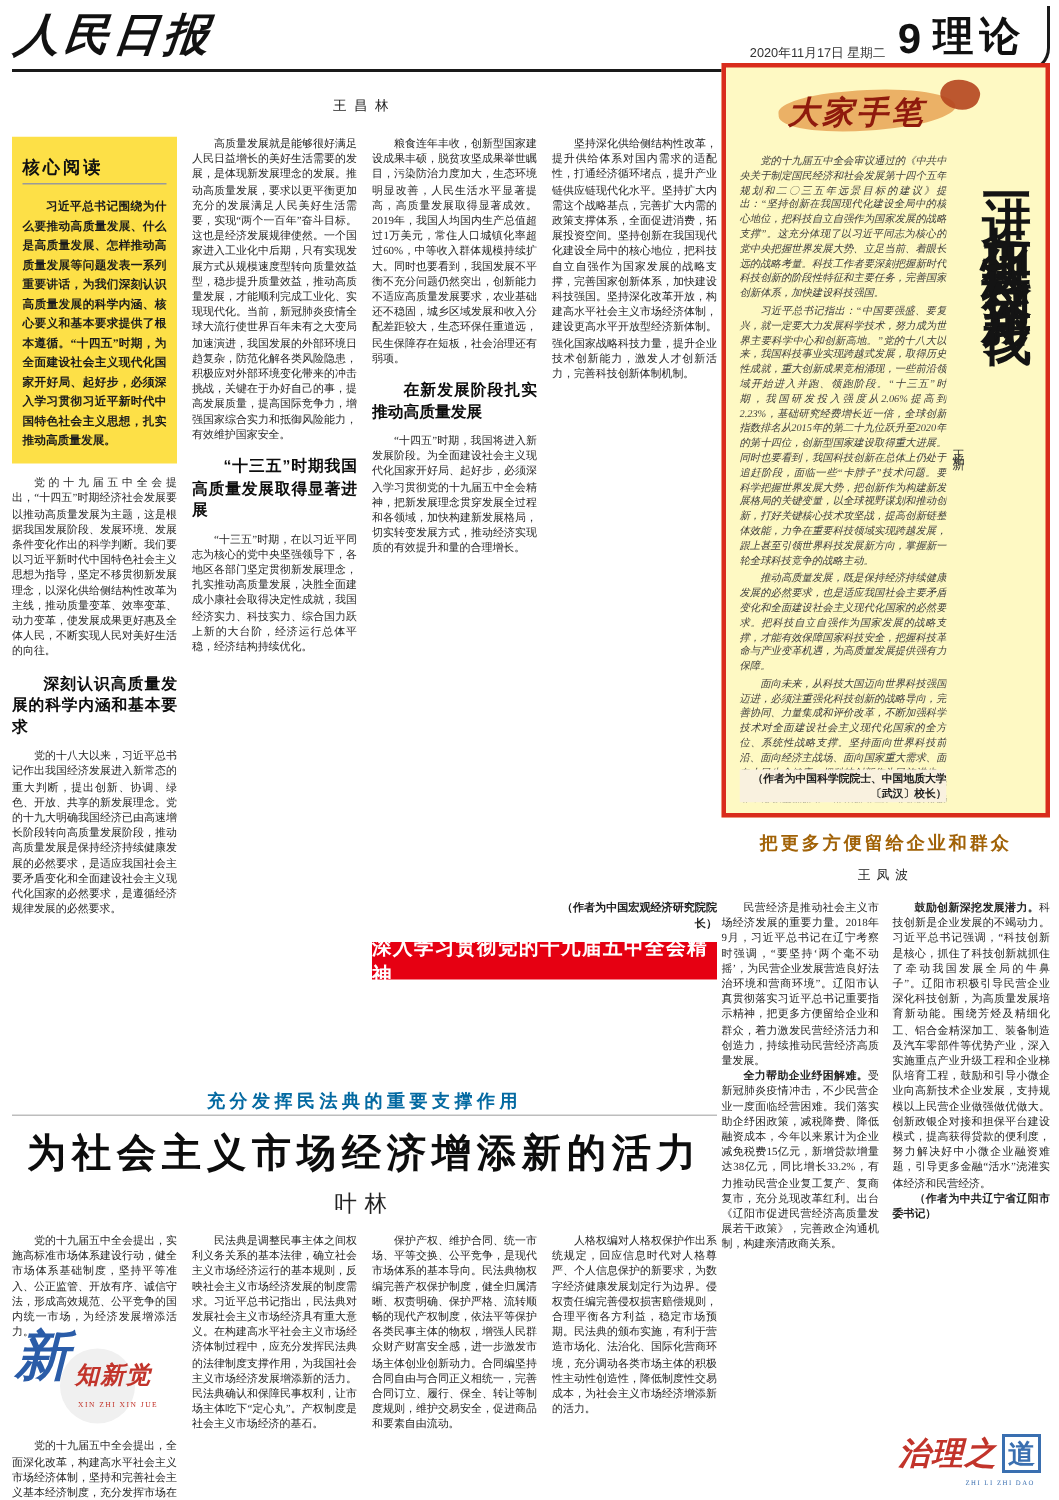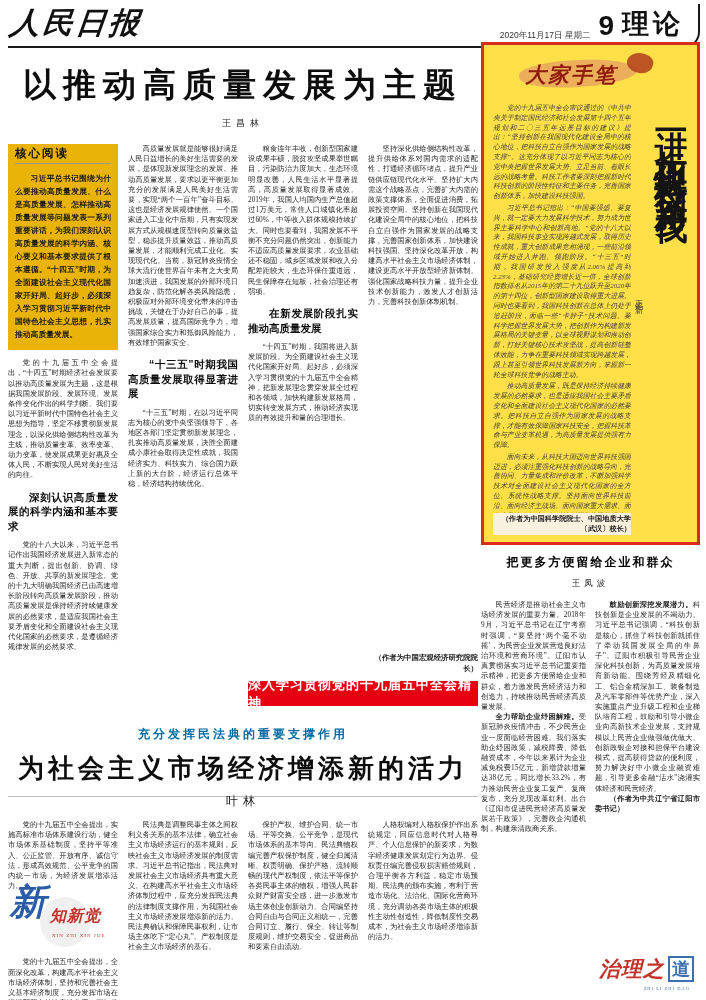--- a/index.html
+++ b/index.html
@@ -31,21 +31,21 @@
     text-align:center; font-size:33px; font-weight:900; letter-spacing:7px;
     color:#0d0d0d; font-family:"Liberation Sans", sans-serif; margin-top:8px;
   }
   .a1-byline { text-align:center; font-size:9px; letter-spacing:5px; margin-top:9px; color:#222; }
   .a1-body { position:relative; height:563px; margin-top:14px; }
   .a1col { position:absolute; top:0; width:110px; height:563px; overflow:hidden;
            font-size:7.3px; line-height:10.2px; text-align:justify; color:#262626; }
   .a1col.c1 { left:0; } .a1col.c2 { left:120px; }
   .a1col.c3 { left:240px; height:530px; } .a1col.c4 { left:360px; height:530px; }
   .a1col p { text-indent:2em; }
-  .core-box { background:#eab308; padding:4px 7px 9px; margin-bottom:8px; }
+  .core-box { background:#fde047; padding:16px 7px 9px; margin-bottom:8px; }
   .core-title { font-size:11.5px; font-weight:bold; color:#111;
                 font-family:"Liberation Sans", sans-serif; letter-spacing:2px; }
   .core-rule { border-bottom:1.5px solid #9a9a9a; margin:5px 0 8px; }
   .core-text { font-size:7.8px; line-height:13px; font-weight:600; text-align:justify; color:#1c1c1c; }
   .core-text p { text-indent:2em; }
   .a1-subhead {
     font-size:10.5px; line-height:14.5px; font-weight:bold; color:#0d0d0d;
     font-family:"Liberation Sans", sans-serif; text-indent:2em; text-align:justify;
     padding:9px 0 7px;
   }
@@ -58,39 +58,39 @@
     font-family:"Liberation Sans", sans-serif;
   }
   .a4-divider { position:absolute; left:0; top:652px; width:470px; border-top:1px solid #bdbdbd; }
 
   
   .article4 { position:absolute; left:0; top:660px; width:470px; height:285px; }
   .a4-kicker { text-align:center; font-size:12px; font-weight:bold; letter-spacing:3px;
                color:#0369a1; font-family:"Liberation Sans", sans-serif;margin-top:11px; }
   .a4-headline { text-align:center; font-size:26px; font-weight:bold; letter-spacing:4px;
                  color:#0d0d0d; margin-top:8px; }
-  .a4-byline { text-align:center; font-size:12px; letter-spacing:5px; margin-top:7px; }
+  .a4-byline { text-align:center; font-size:15px; letter-spacing:5px; margin-top:7px; }
   .a4-cols { position:relative; height:206px; margin-top:10px; }
   .a4col { position:absolute; top:0; width:110px; height:206px; overflow:hidden;
            font-size:7.3px; line-height:10.2px; text-align:justify; color:#262626; }
   .a4col.c1 { left:0; } .a4col.c2 { left:120px; } .a4col.c3 { left:240px; } .a4col.c4 { left:360px; }
   .a4col p { text-indent:2em; }
   .xinzhi-logo { width:104px; height:56px; position:relative; margin:4px 0 6px 2px; }
   .xz-circle { position:absolute; left:30px; top:2px; width:50px; height:50px; border-radius:50%;
                background:#f0f0f0; }
   .xz-xin { position:absolute; left:0; top:2px; font-size:36px; font-weight:bold; font-style:italic;
             color:#2a5ca8; font-family:"Liberation Serif", serif; }
   .xz-rest { position:absolute; left:40px; top:16px; font-size:16px; font-weight:bold; font-style:italic;
              color:#c2342b; letter-spacing:1px; }
   .xz-tag { position:absolute; left:42px; top:36px; font-size:5px; color:#c2342b; letter-spacing:1px; }
 
   
   .right-region { position:absolute; left:481px; top:42px; width:219px; height:952px; }
   .red-box {
-    width:219px; height:503px; border:3px solid #d92c1c; background:#fde047;
+    width:219px; height:503px; border:3px solid #d92c1c; background:#fef9c3;
     padding:8px 9px 7px; position:relative;
   }
   .djsb-logo { position:relative; width:140px; height:44px; margin-left:26px; }
   .djsb-swash { position:absolute; left:0; top:7px; width:118px; height:27px; background:#e9a85c;
                 border-radius:45% 60% 50% 55%; transform:rotate(-4deg); opacity:.9; }
   .djsb-figure { position:absolute; right:6px; top:0; width:26px; height:20px; background:#b5451f;
                  border-radius:60% 40% 55% 45%; transform:rotate(18deg); opacity:.9; }
   .djsb-text { position:absolute; left:6px; top:8px; font-size:21px; font-weight:bold; font-style:italic;
                color:#8f1a0d; letter-spacing:2px; font-family:"Liberation Serif", serif; }
   .rb-content { display:flex; gap:5px; height:432px; margin-top:6px; }
@@ -102,21 +102,21 @@
   .rb-vstrip { width:52px; position:relative; }
   .rb-vhead { position:absolute; right:-2px; top:2px; writing-mode:vertical-rl;
               font-size:33px; font-weight:900; letter-spacing:8px; color:#141414;
               font-family:"Liberation Sans", sans-serif; line-height:1.15; }
   .rb-vauthor { position:absolute; left:-4px; top:44%; writing-mode:vertical-rl; font-size:8px;
                 letter-spacing:3px; color:#333; }
 
   
   .article3 { position:relative; margin-top:9px; height:438px; }
   .a3-kicker { text-align:center; font-size:12px; font-weight:bold; letter-spacing:2px;
-               color:#000000; font-family:"Liberation Sans", sans-serif; }
+               color:#a16207; font-family:"Liberation Sans", sans-serif; }
   .a3-headline { text-align:center; font-size:18.5px; font-weight:900; letter-spacing:1px;
                  color:#0d0d0d; font-family:"Liberation Sans", sans-serif; margin-top:7px; }
   .a3-byline { text-align:center; font-size:8.5px; letter-spacing:4px; margin-top:7px; }
   .a3-cols { margin-top:10px; height:368px; column-count:2; column-gap:9px; overflow:hidden;
              font-size:7.3px; line-height:10.2px; text-align:justify; color:#262626; }
   .a3-cols p { text-indent:2em; }
   .a3-cols b { font-family:"Liberation Sans", sans-serif; }
   .a3-note { font-weight:bold; text-indent:2em; }
   .zlzd-logo { position:absolute; right:4px; bottom:0; width:112px; height:46px; background:#fff;
                display:flex; align-items:center; justify-content:flex-end; gap:3px; padding:2px; }
@@ -135,21 +135,20 @@
     <div class="paper-name">人民日报</div>
     <div class="mast-right">
       <span class="mast-date">2020年11月17日 星期二</span>
       <span class="mast-pagenum">9</span>
       <span class="mast-section">理论</span>
     </div>
   </div>
 
   <div class="left-region">
 
-    <div class="a1-headline">以推动高质量发展为主题</div>
     <div class="a1-byline">王昌林</div>
 
     <div class="a1-body">
       <div class="a1col c1">
         <div class="core-box">
           <div class="core-title">核心阅读</div>
           <div class="core-rule"></div>
           <div class="core-text">
             <p>习近平总书记围绕为什么要推动高质量发展、什么是高质量发展、怎样推动高质量发展等问题发表一系列重要讲话，为我们深刻认识高质量发展的科学内涵、核心要义和基本要求提供了根本遵循。“十四五”时期，为全面建设社会主义现代化国家开好局、起好步，必须深入学习贯彻习近平新时代中国特色社会主义思想，扎实推动高质量发展。</p>
           </div>

